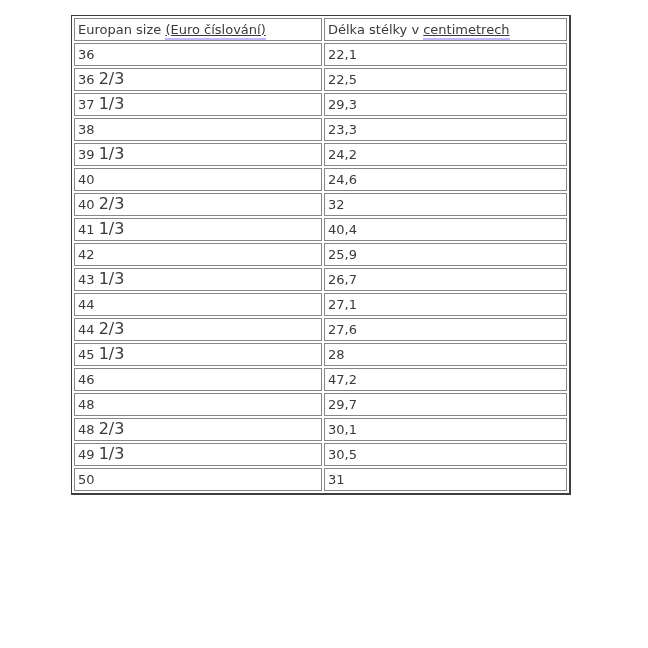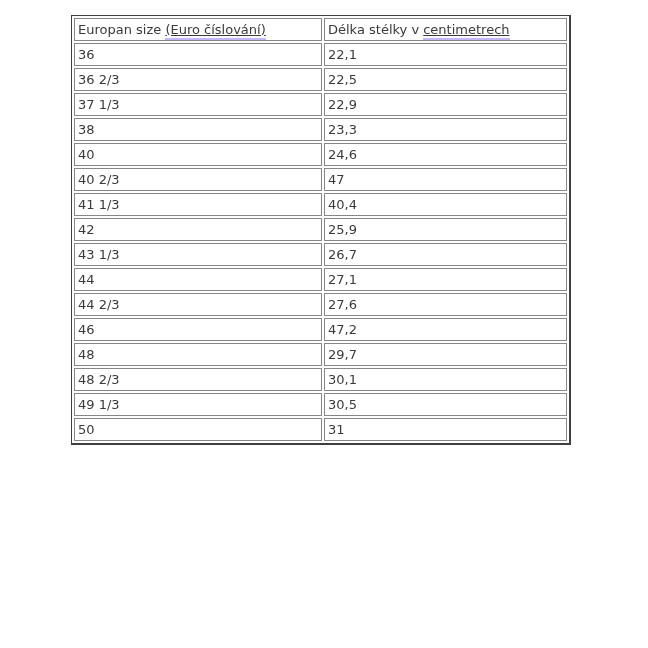--- a/index.html
+++ b/index.html
@@ -39,21 +39,21 @@
     height: 17px;
     white-space: nowrap;
     overflow: hidden;
   }
   .spellcheck-underline {
     text-decoration: underline;
     border-bottom: 4px solid #c4b5fd;
     padding-bottom: 1px;
   }
   .frac {
-    font-size: 13px;
+    font-size: 16px;
   }
 </style>
 </head>
 <body>
 
 <table class="size-table">
   <colgroup>
     <col class="col-size">
     <col class="col-length">
   </colgroup>
@@ -67,53 +67,61 @@
       <tr>
         <td>36</td>
         <td>22,1</td>
       </tr>
       <tr>
         <td>36 <span class="frac">2/3</span></td>
         <td>22,5</td>
       </tr>
       <tr>
         <td>37 <span class="frac">1/3</span></td>
-        <td>22,9</td>
+        <td>29,3</td>
       </tr>
       <tr>
         <td>38</td>
         <td>23,3</td>
+      </tr>
+      <tr>
+        <td>39 <span class="frac">1/3</span></td>
+        <td>24,2</td>
       </tr>
       <tr>
         <td>40</td>
         <td>24,6</td>
       </tr>
       <tr>
         <td>40 <span class="frac">2/3</span></td>
-        <td>47</td>
+        <td>32</td>
       </tr>
       <tr>
         <td>41 <span class="frac">1/3</span></td>
         <td>40,4</td>
       </tr>
       <tr>
         <td>42</td>
         <td>25,9</td>
       </tr>
       <tr>
         <td>43 <span class="frac">1/3</span></td>
         <td>26,7</td>
       </tr>
       <tr>
         <td>44</td>
         <td>27,1</td>
       </tr>
       <tr>
         <td>44 <span class="frac">2/3</span></td>
         <td>27,6</td>
+      </tr>
+      <tr>
+        <td>45 <span class="frac">1/3</span></td>
+        <td>28</td>
       </tr>
       <tr>
         <td>46</td>
         <td>47,2</td>
       </tr>
       <tr>
         <td>48</td>
         <td>29,7</td>
       </tr>
       <tr>

